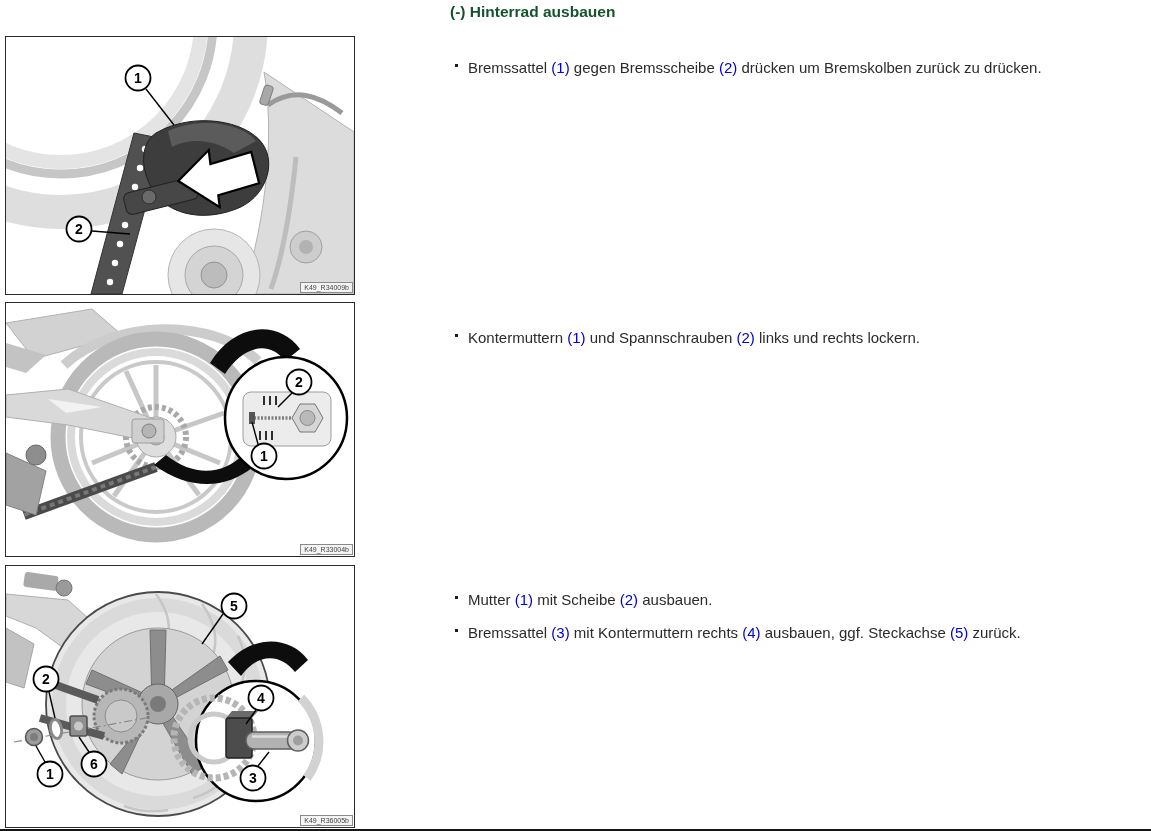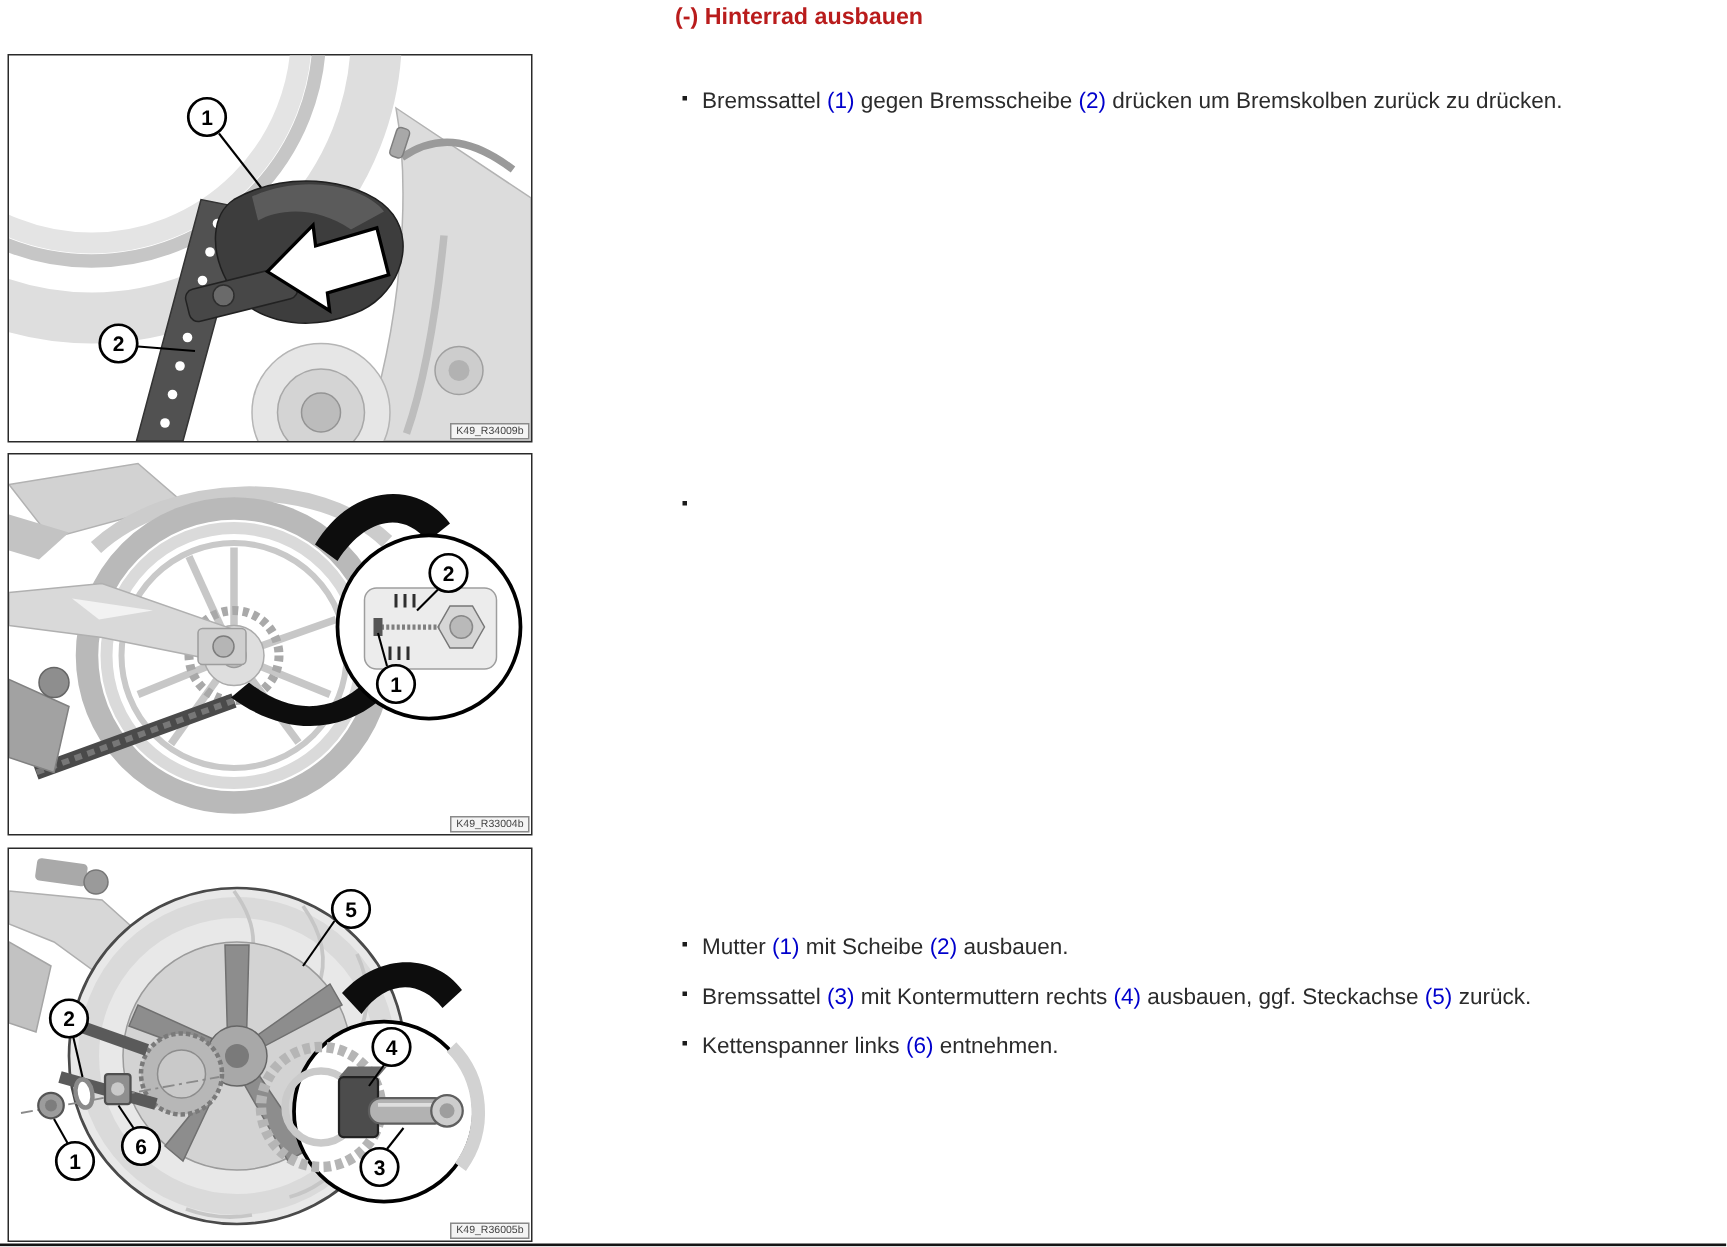--- a/index.html
+++ b/index.html
@@ -10,25 +10,25 @@
   
   .figure { position:absolute; left:5px; width:350px; border:1px solid #2a2a2a; background:#fff; }
   #fig1 { top:36px;  height:259px; }
   #fig2 { top:302px; height:255px; }
   #fig3 { top:565px; height:263px; }
   .figure svg { display:block; width:100%; height:100%; }
   .fig-caption { position:absolute; right:1px; bottom:1px; border:1px solid #8a8a8a; background:#f4f4f4;
                  font-size:7px; line-height:9px; padding:0 3px; color:#444; letter-spacing:0; }
 
   
-  .title { position:absolute; left:450px; top:3px; font-size:15.5px; font-weight:bold; color:#b91c1c; }
+  .title { position:absolute; left:450px; top:3px; font-size:15.5px; font-weight:bold; color:#14532d; }
   .step { position:absolute; left:452px; width:690px;margin-top:11px; }
   #step1 { top:47px; }
   #step2 { top:317px; }
-  #step3 { top:611px; }
+  #step3 { top:579px; }
   .bullet { display:flex; margin-bottom:14px; }
   .dot { flex:none; width:3px; height:3px; background:#1c1c1c; margin:6px 10px 0 3px; }
   .btext { font-size:15px; line-height:19px; color:#2b2b2b; }
   .ref { color:#0000CC; }
 
   .bottom-rule { position:absolute; left:0; top:829px; width:1151px; height:2px; background:#151515; }
 
   
   .lbl-circle { fill:#fff; stroke:#000; stroke-width:1.8px; }
   .lbl-text   { font-family:"Liberation Sans", sans-serif; font-size:14px; font-weight:bold; fill:#000; text-anchor:middle; }
@@ -288,32 +288,29 @@
   <div class="step" id="step1">
     <div class="bullet">
       <span class="dot"></span>
       <span class="btext"><span>Bremssattel </span><span class="ref">(1)</span><span> gegen Bremsscheibe </span><span class="ref">(2)</span><span> drücken um Bremskolben zurück zu drücken.</span></span>
     </div>
   </div>
 
   <div class="step" id="step2">
     <div class="bullet">
       <span class="dot"></span>
+      <span class="btext"><span>Kontermuttern </span><span class="ref">(1)</span><span> und Spannschrauben </span><span class="ref">(2)</span><span> links und rechts lockern.</span></span>
     </div>
   </div>
 
   <div class="step" id="step3">
     <div class="bullet">
       <span class="dot"></span>
       <span class="btext"><span>Mutter </span><span class="ref">(1)</span><span> mit Scheibe </span><span class="ref">(2)</span><span> ausbauen.</span></span>
     </div>
     <div class="bullet">
       <span class="dot"></span>
       <span class="btext"><span>Bremssattel </span><span class="ref">(3)</span><span> mit Kontermuttern rechts </span><span class="ref">(4)</span><span> ausbauen, ggf. Steckachse </span><span class="ref">(5)</span><span> zurück.</span></span>
     </div>
-    <div class="bullet">
-      <span class="dot"></span>
-      <span class="btext"><span>Kettenspanner links </span><span class="ref">(6)</span><span> entnehmen.</span></span>
-    </div>
   </div>
 
   <div class="bottom-rule"></div>
 </div>
 
 </body></html>

